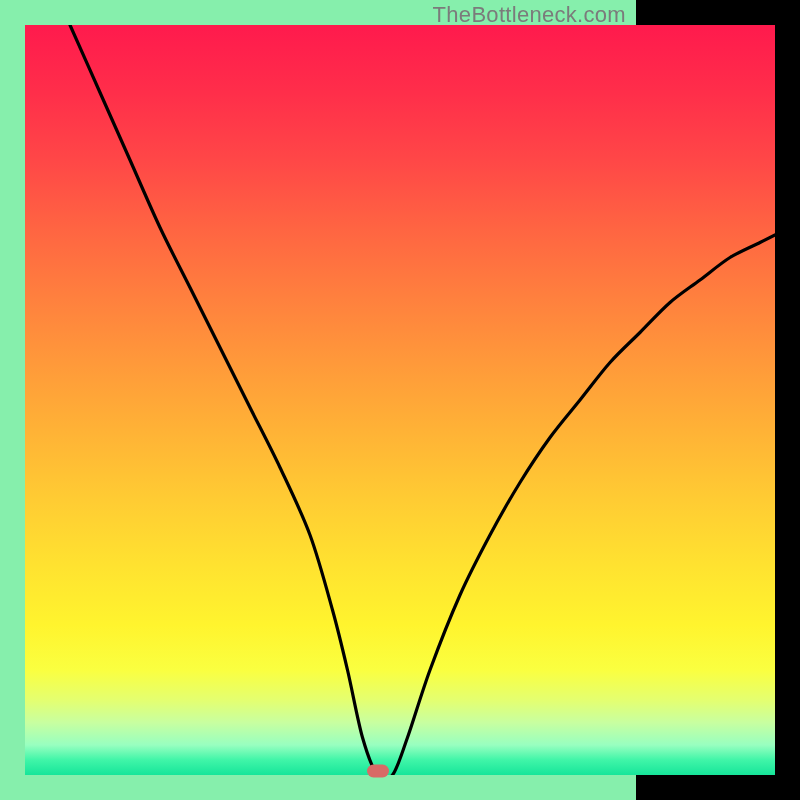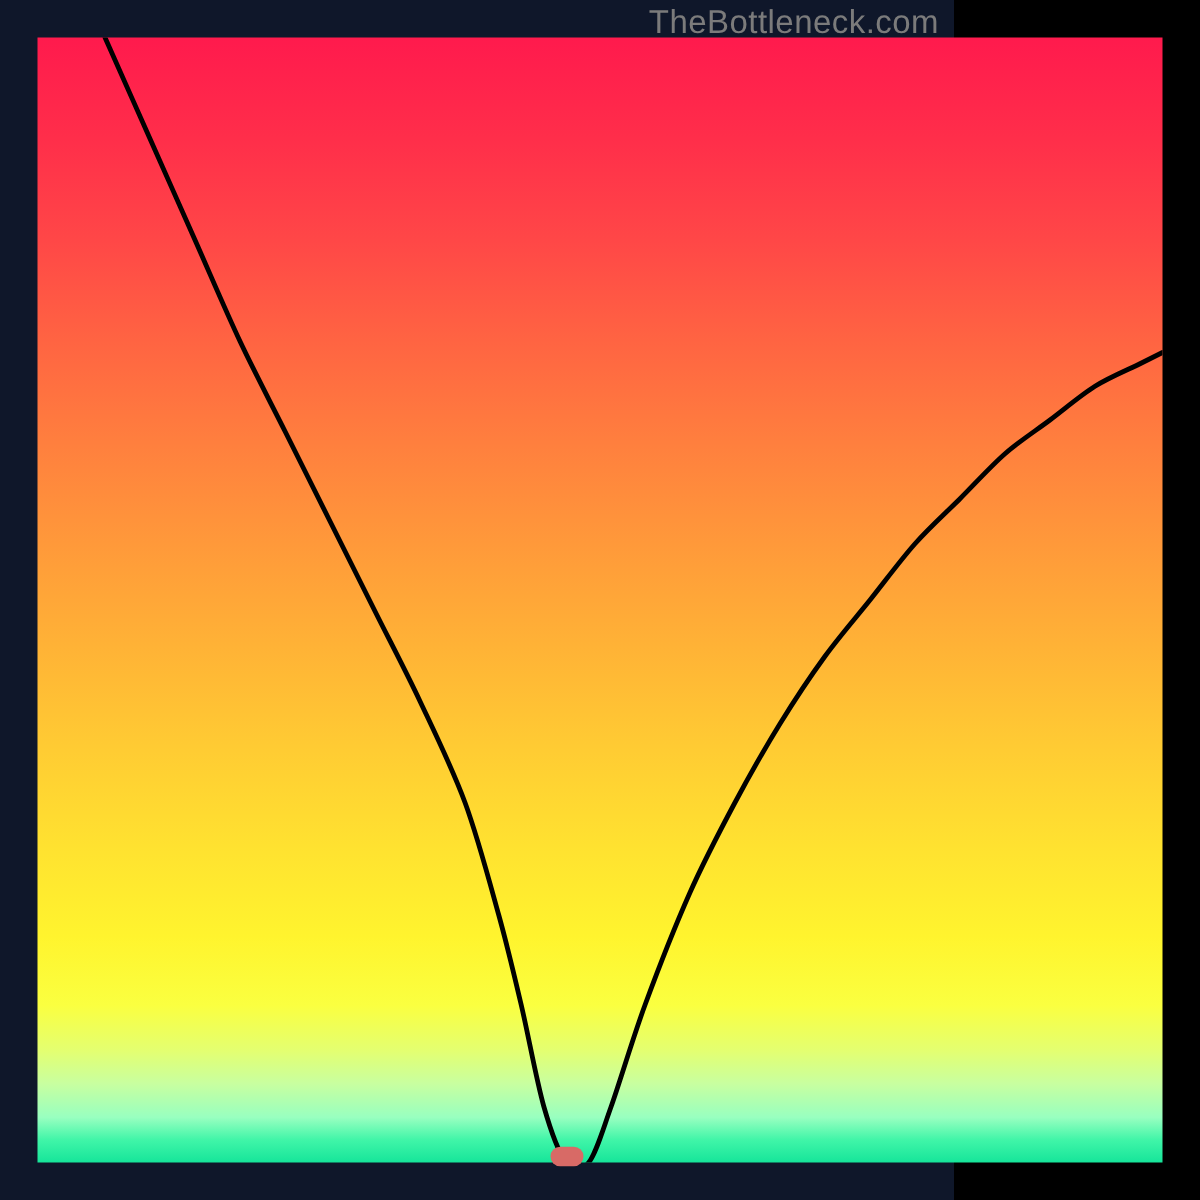--- a/index.html
+++ b/index.html
@@ -10,21 +10,21 @@
     background: #000;
     overflow: hidden;
     font-family: Arial, Helvetica, sans-serif;
   }
   .frame {
     position: absolute;
     left: 0;
     top: 0;
     width: 636px;
     height: 800px;
-    background: #0f172a;
+    background: #86efac;
   }
   .plot {
     position: absolute;
     left: 25px;
     top: 25px;
     width: 750px;
     height: 750px;
     background: linear-gradient(to bottom,
       #ff1a4d 0%,
       #ff2e4a 9%,

